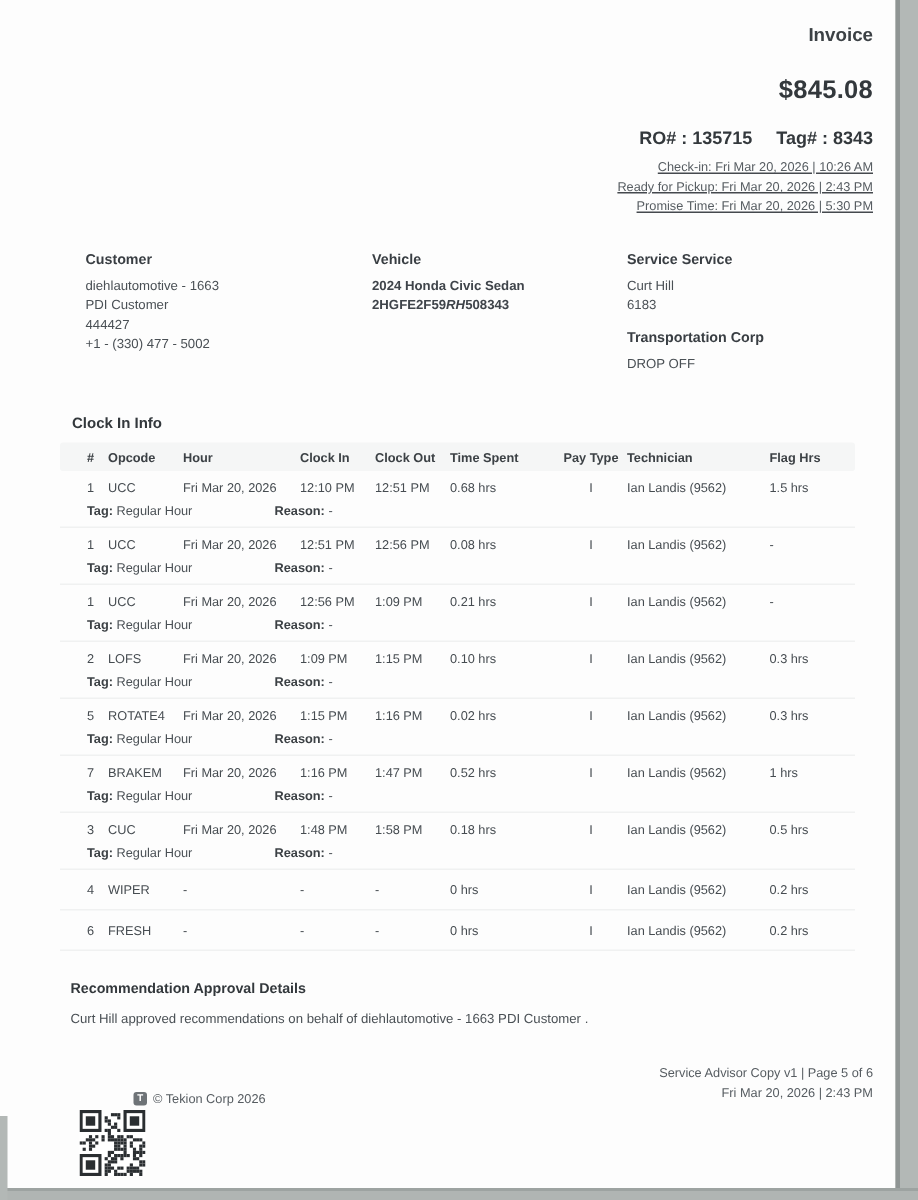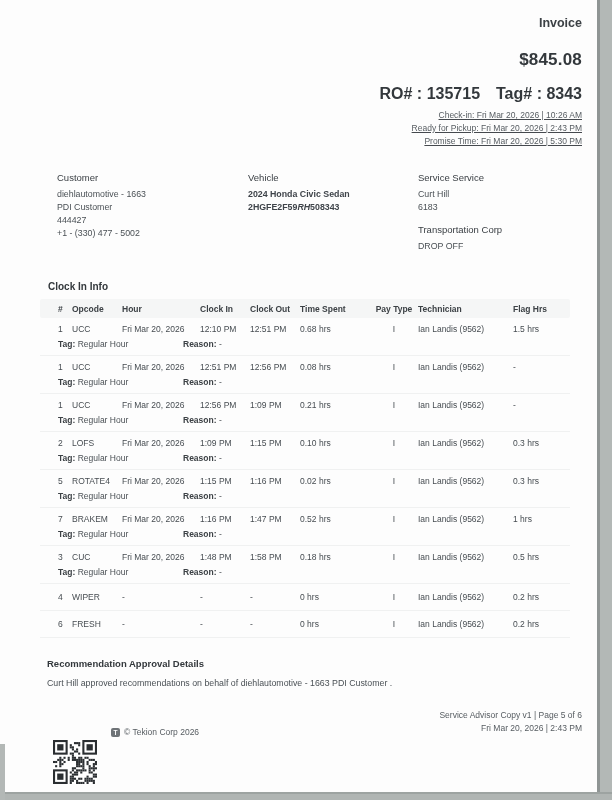--- a/index.html
+++ b/index.html
@@ -21,28 +21,28 @@
                 background: #b3b8b6; border-left: 3px solid #8f9594; }
   .edge-bottom { position: absolute; left: 0; bottom: 0; width: 100%; height: 8px;
                  background: #b0b5b3; border-top: 2px solid #9da3a1; }
   .edge-left-sliver { position: absolute; left: 0; top: 744px; width: 5px; height: 56px;
                       background: #b3b8b6; }
 
   
   .doc-header { padding: 16px 30px 0 0; text-align: right; }
   .invoice-label { font-size: 12.5px; font-weight: bold; color: #3c4145; }
   .invoice-amount { font-size: 17px; font-weight: bold; color: #33383c; margin-top: 20px; letter-spacing: .2px; }
-  .ro-line { margin-top: 15px; font-size: 16px; font-weight: bold; color: #33383c; }
+  .ro-line { margin-top: 15px; font-size: 12px; font-weight: bold; color: #33383c; }
   .ro-gap { display: inline-block; width: 16px; }
   .meta-lines { margin-top: 6px; text-decoration: underline; }
   .meta-line { font-size: 8.5px; color: #565c61; line-height: 13px; }
 
   
   .info-section { display: flex; margin: 24px 30px 0 57px; }
-  .info-col h3 { font-size: 9.5px; font-weight: normal; color: #393e43; margin-bottom: 5px; }
+  .info-col h3 { font-size: 9.5px; font-weight: bold; color: #393e43; margin-bottom: 5px; }
   .info-line { font-size: 8.8px; line-height: 13px; color: #4a5055; }
   .col-customer { width: 191px; }
   .col-vehicle  { width: 170px; }
   .col-advisor  { flex: 1; }
   .vehicle-model, .vin { font-weight: bold; color: #3f444a; }
   .vin i { font-style: italic; }
   .transport-block { margin-top: 10px; }
 
   
   .clock-section { margin-top: 28px; }
@@ -63,21 +63,21 @@
   .lbl { font-weight: bold; color: #3c4145; }
 
   
   .rec-section { margin: 20px 30px 0 47px; }
   .rec-title { font-size: 9.5px; font-weight: bold; color: #33383c; }
   .rec-text { font-size: 8.8px; color: #4a5055; margin-top: 9px; }
 
   
   .qr { position: absolute; left: 53px; top: 740px; width: 44px; height: 44px; }
   .qr svg { width: 100%; height: 100%; display: block; background: #fff; }
-  .copyright { position: absolute; left: 111px; top: 727px; font-size: 8.5px; color: #565c61;
+  .copyright { position: absolute; left: 89px; top: 727px; font-size: 8.5px; color: #565c61;
                display: flex; align-items: center; gap: 4px; }
   .tekion-logo { width: 9px; height: 9px; background: #6e7377; border-radius: 2px;
                  color: #fff; font-size: 6.5px; font-weight: bold; line-height: 9px;
                  text-align: center; display: inline-block; }
   .footer-right { position: absolute; right: 30px; top: 709px; text-align: right;
                   font-size: 8.5px; line-height: 13px; color: #565c61; }
 </style>
 </head>
 <body>
 

